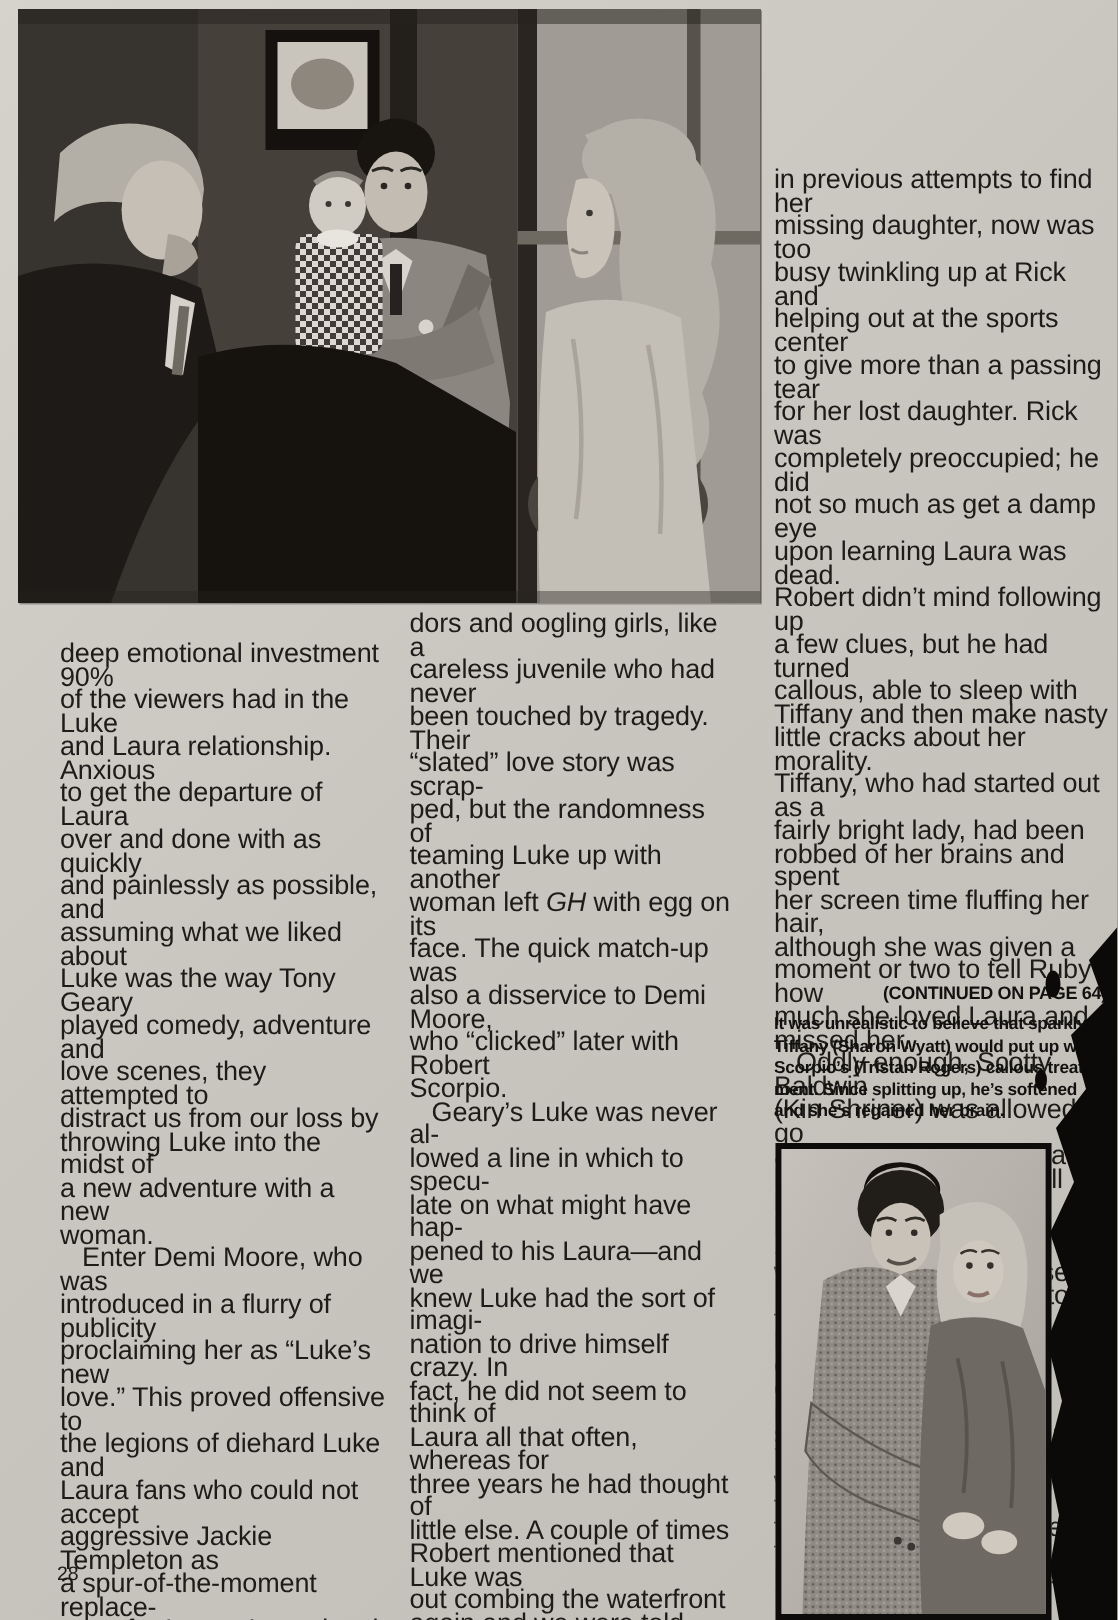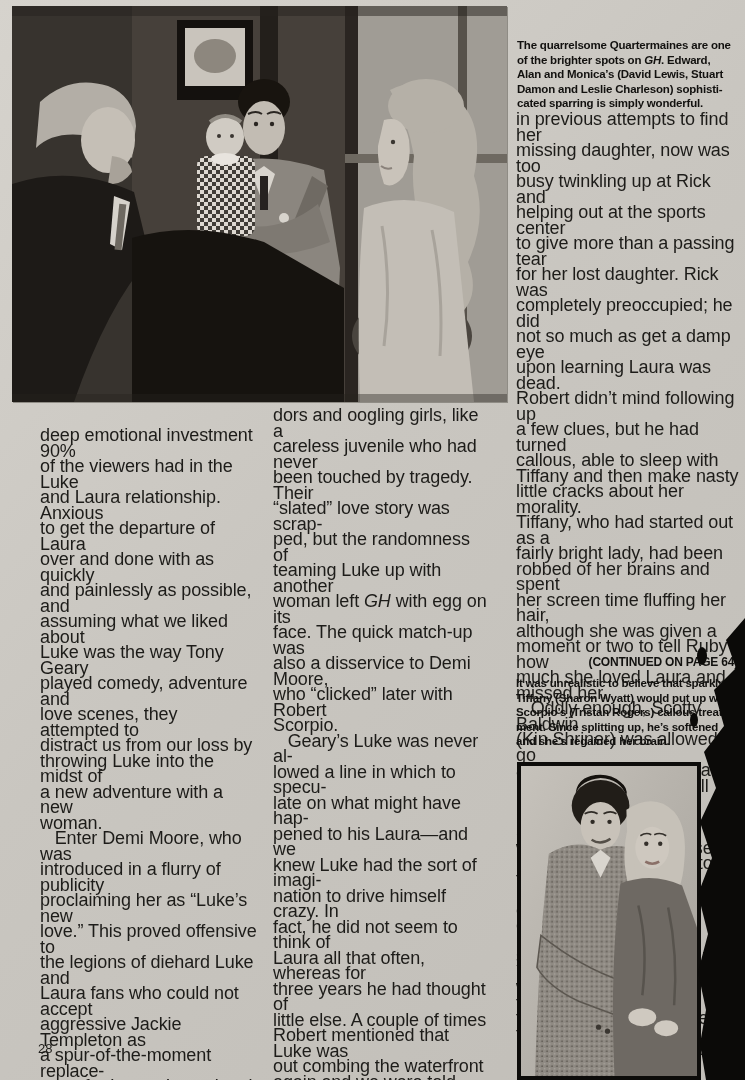--- a/index.html
+++ b/index.html
@@ -129,25 +129,20 @@
         <path d="M352,202 Q396,184 442,206 L462,396 L348,396 Q344,282 352,202 Z" fill="#c3beb6"></path>
         <path d="M370,220 Q380,280 372,340" stroke="#a8a39b" stroke-width="3" fill="none"></path>
         <path d="M420,224 Q432,284 428,350" stroke="#a8a39b" stroke-width="3" fill="none"></path>
       </g>
 
       <rect width="495" height="10" fill="#26221e" opacity="0.5"></rect>
       <rect y="388" width="495" height="8" fill="#26221e" opacity="0.4"></rect>
     </svg>
   </div>
 
-  <div class="caption caption-top">The quarrelsome Quartermaines are one
-of the brighter spots on <i>GH</i>. Edward,
-Alan and Monica’s (David Lewis, Stuart
-Damon and Leslie Charleson) sophisti-
-cated sparring is simply wonderful.</div>
 
   <div class="bodycol col-right">in previous attempts to find her
 missing daughter, now was too
 busy twinkling up at Rick and
 helping out at the sports center
 to give more than a passing tear
 for her lost daughter. Rick was
 completely preoccupied; he did
 not so much as get a damp eye
 upon learning Laura was dead.

